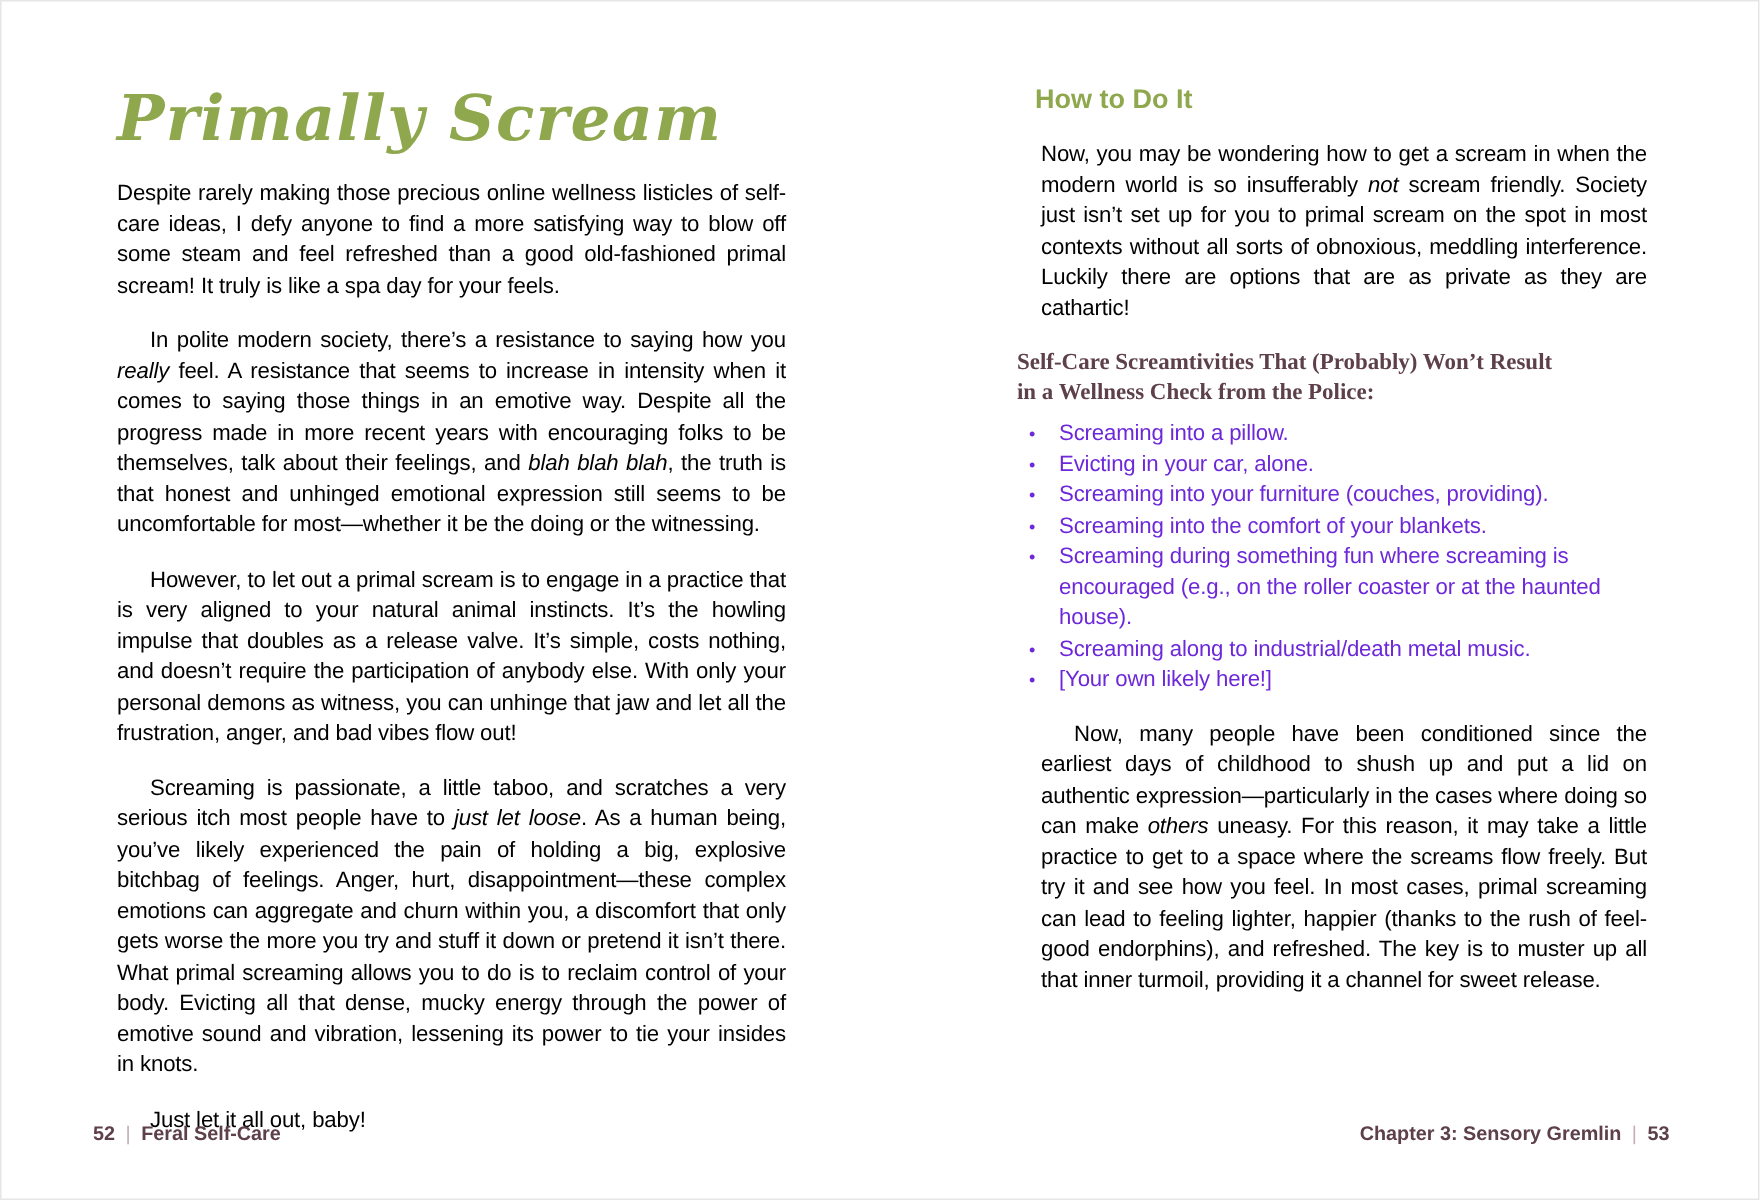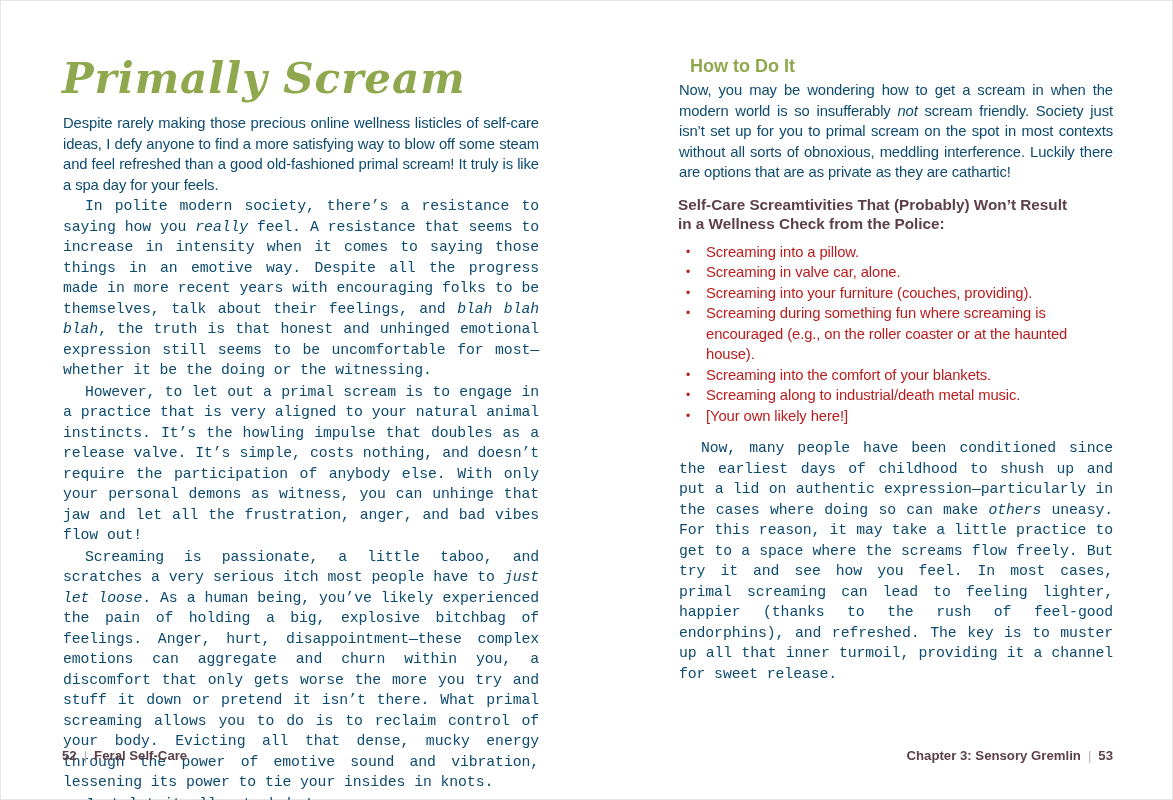--- a/index.html
+++ b/index.html
@@ -13,70 +13,71 @@
   .spread {
     position: absolute; inset: 0;
     background: #ffffff;
     box-shadow: inset 0 0 0 1px #e6e6e6;
   }
   .page { position: absolute; top: 55px; }
   .page-left  { left: 62px;  width: 478px; }
   .page-right { left: 678px; width: 436px; }
 
   .script-title {
-    margin: 0 0 10px 0;
+    margin: 0 0 10px 16px;
     font-family: "DejaVu Serif", cursive;
     font-style: italic;
     font-weight: 700;
     font-size: 42px;
     line-height: 48px;
     color: #8fa84e;
     letter-spacing: 1px;
   }
 
   .body {
-    margin: 1px;
+    margin: 16px;
     font-size: 14.8px;
     line-height: 20.5px;
     letter-spacing: -0.1px;
-    color: #0c4a6e;
+    color: #000000;
     text-align: justify;
   }
-  .body.indent { text-indent: 22px; font-family: Liberation Mono, monospace; }
+  .body.indent { text-indent: 22px; }
   .body em { font-style: italic; }
 
   .green-heading {
     margin: 0 0 3px 12px;
     font-size: 18px;
     line-height: 22px;
     font-weight: 700;
     color: #8fa84e;
   }
 
   .subheading {
     margin: 12px 0 8px 0;
     font-size: 15.3px;
     line-height: 19.5px;
     font-weight: 700;
     color: #5d4049;
     text-align: left;
+    font-family: Liberation Serif, serif;
   }
 
   ul.bullets {
     list-style: none;
     margin: 0 0 12px 0;
     padding: 0;
   }
   ul.bullets li {
     position: relative;
     padding-left: 28px;
     font-size: 14.8px;
     line-height: 20.5px;
     letter-spacing: -0.1px;
-    color: #b91c1c;
+    color: #6d28d9;
     text-align: left;
   }
   ul.bullets li::before {
     content: "\2022";
     position: absolute;
     left: 8px;
     font-size: 12px;
   }
 
   .footer {
@@ -109,24 +110,24 @@
     <p class="body indent"><span>Screaming is passionate, a little taboo, and scratches a very serious itch most people have to </span><em>just let loose</em><span>. As a human being, you’ve likely experienced the pain of holding a big, explosive bitchbag of feelings. Anger, hurt, disappointment—these complex emotions can aggregate and churn within you, a discomfort that only gets worse the more you try and stuff it down or pretend it isn’t there. What primal screaming allows you to do is to reclaim control of your body. Evicting all that dense, mucky energy through the power of emotive sound and vibration, lessening its power to tie your insides in knots.</span></p>
     <p class="body indent"><span>Just let it all out, baby!</span></p>
   </div>
 
   <div class="page page-right">
     <h2 class="green-heading">How to Do It</h2>
     <p class="body"><span>Now, you may be wondering how to get a scream in when the modern world is so insufferably </span><em>not</em><span> scream friendly. Society just isn’t set up for you to primal scream on the spot in most contexts without all sorts of obnoxious, meddling interference. Luckily there are options that are as private as they are cathartic!</span></p>
     <h3 class="subheading"><span>Self-Care Screamtivities That (Probably) Won’t Result</span><br><span>in a Wellness Check from the Police:</span></h3>
     <ul class="bullets">
       <li>Screaming into a pillow.</li>
-      <li>Screaming in valve car, alone.</li>
+      <li>Evicting in your car, alone.</li>
       <li>Screaming into your furniture (couches, providing).</li>
+      <li>Screaming into the comfort of your blankets.</li>
       <li>Screaming during something fun where screaming is encouraged (e.g., on the roller coaster or at the haunted house).</li>
-      <li>Screaming into the comfort of your blankets.</li>
       <li>Screaming along to industrial/death metal music.</li>
       <li>[Your own likely here!]</li>
     </ul>
     <p class="body indent"><span>Now, many people have been conditioned since the earliest days of childhood to shush up and put a lid on authentic expression—particularly in the cases where doing so can make </span><em>others</em><span> uneasy. For this reason, it may take a little practice to get to a space where the screams flow freely. But try it and see how you feel. In most cases, primal screaming can lead to feeling lighter, happier (thanks to the rush of feel-good endorphins), and refreshed. The key is to muster up all that inner turmoil, providing it a channel for sweet release.</span></p>
   </div>
 
   <div class="footer footer-left">
     <span class="page-num">52</span><span class="divider">|</span><span class="name">Feral Self-Care</span>
   </div>
 

